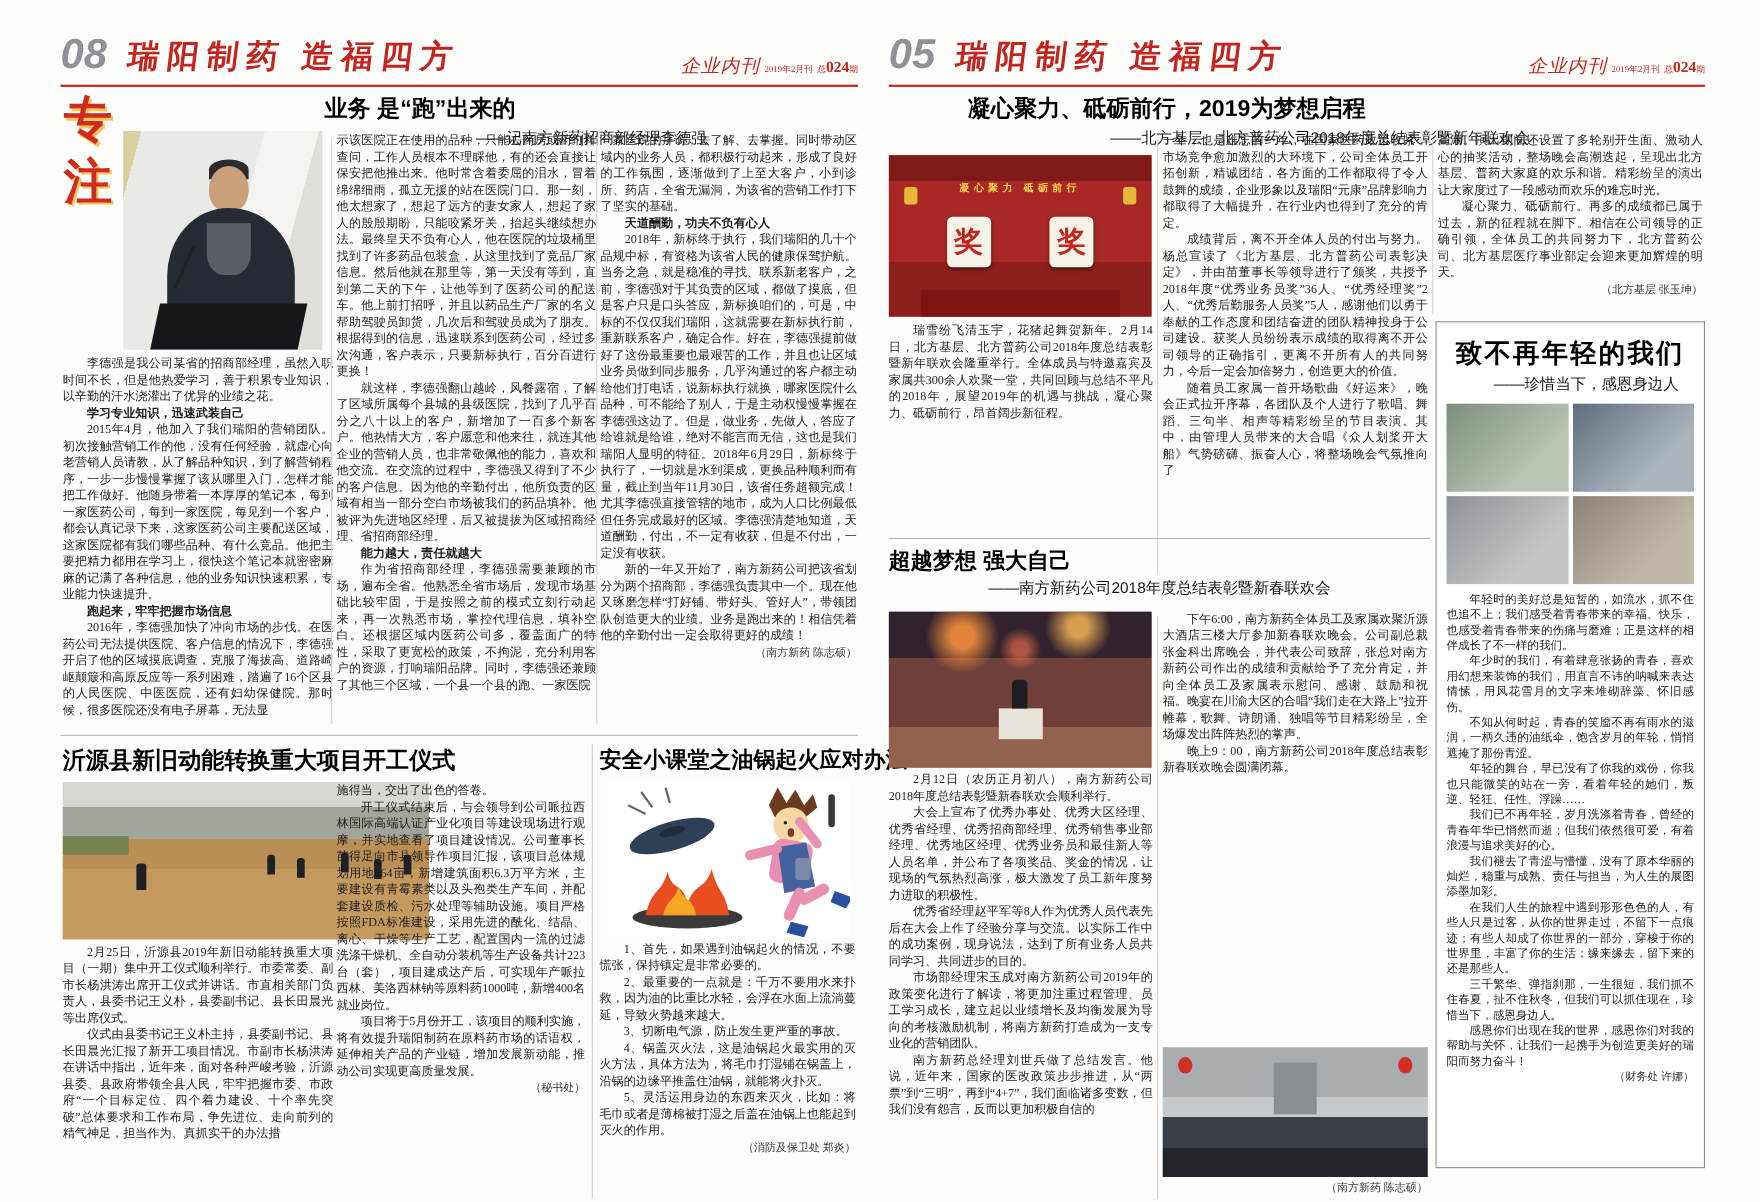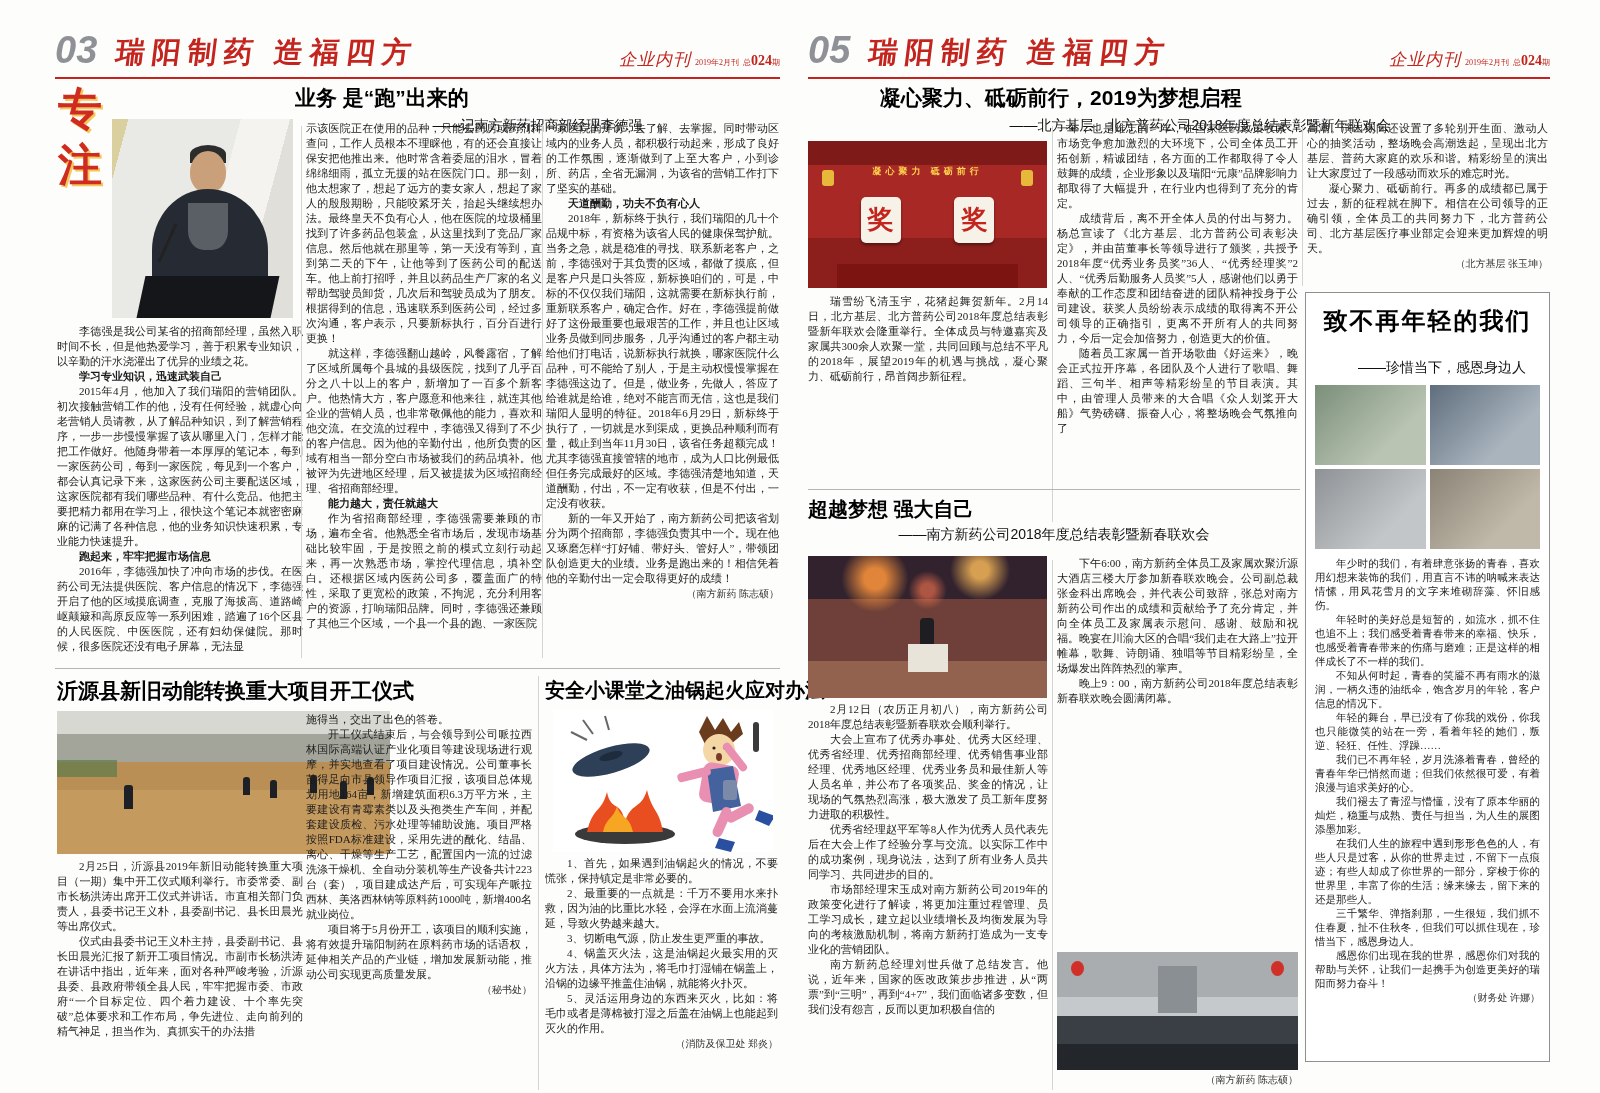--- a/index.html
+++ b/index.html
@@ -63,35 +63,35 @@
   .p4-podium{position:absolute;left:42%;top:62%;width:40px;height:28px;background:#e9e4da;}
   .photo5{background:linear-gradient(180deg,#a9adb0 0 38%,#c6c9cb 38% 54%,#3a3f46 54% 78%,#23262b 78%);}
   .p5-lant{position:absolute;top:8%;width:13px;height:15px;border-radius:50%;background:#d03028;}
   .p5-door{position:absolute;left:42%;top:12%;width:16%;height:40%;background:#8a8f93;}
   .caption{font-size:10px;text-align:right;color:#333;}
   
   .ebox{border:1px solid #8f8f8f;box-sizing:border-box;padding:12px 9px 8px 9px;background:#fff;}
   .e-title{font-family:"Liberation Sans",sans-serif;font-weight:bold;font-size:24px;text-align:center;
            color:#000;letter-spacing:2px;}
   .e-sub{font-family:"Liberation Sans",sans-serif;font-size:14px;text-align:right;padding-right:14px;
-         margin-top:22px;color:#111;}
+         margin-top:4px;color:#111;}
   .e-grid{display:grid;grid-template-columns:1fr 1fr;gap:4px;margin:8px 0 8px 0;}
   .e-ph{height:80px;}
   .e-ph1{background:linear-gradient(135deg,#7b8f7a,#b9c4b2 70%);}
   .e-ph2{background:linear-gradient(135deg,#5f6e7e,#a9b4bd 70%);}
   .e-ph3{background:linear-gradient(135deg,#8e9296,#c2c6c8 70%);}
   .e-ph4{background:linear-gradient(135deg,#8a8376,#c0b8a8 70%);}
   .e-body{font-size:10.5px;line-height:14px;height:455px;}
 </style>
 </head>
 <body>
 
 <div id="canvas">
 
-  <div class="abs pageno" style="left:55px;top:30px;">03</div>
+  <div class="abs pageno" style="left:55px;top:30px;">08</div>
   <div class="abs masthead" style="left:116px;top:32px;">瑞阳制药 造福四方</div>
   <div class="abs hdr-info" style="left:560px;top:48px;width:220px;">
     <span class="nk">企业内刊</span>
     <span class="dt">2019年2月刊</span>
     <span class="sm">总</span><span class="num">024</span><span class="sm">期</span>
   </div>
   <div class="abs redrule" style="left:55px;top:77px;width:725px;"></div>
 
   <div class="abs zhu" style="left:58px;top:82px;width:52px;">
       <span>专</span>
@@ -268,23 +268,23 @@
   <div class="abs ebox" style="left:1305px;top:292px;width:245px;height:770px;">
     <div class="e-title">致不再年轻的我们</div>
     <div class="e-sub">——珍惜当下，感恩身边人</div>
     <div class="e-grid">
       <div class="e-ph e-ph1"></div>
       <div class="e-ph e-ph2"></div>
       <div class="e-ph e-ph3"></div>
       <div class="e-ph e-ph4"></div>
     </div>
     <div class="col e-body" style="position:relative;">
+        <p class="p">年轻时的美好总是短暂的，如流水，抓不住也追不上；我们感受着青春带来的幸福、快乐，也感受着青春带来的伤痛与磨难；正是这样的相伴成长了不一样的我们。</p>
         <p class="p">年少时的我们，有着肆意张扬的青春，喜欢用幻想来装饰的我们，用直言不讳的呐喊来表达情愫，用风花雪月的文字来堆砌辞藻、怀旧感伤。</p>
-        <p class="p">年轻时的美好总是短暂的，如流水，抓不住也追不上；我们感受着青春带来的幸福、快乐，也感受着青春带来的伤痛与磨难；正是这样的相伴成长了不一样的我们。</p>
-        <p class="p">不知从何时起，青春的笑靥不再有雨水的滋润，一柄久违的油纸伞，饱含岁月的年轮，客户信息的情况下。</p>
+        <p class="p">不知从何时起，青春的笑靥不再有雨水的滋润，一柄久违的油纸伞，饱含岁月的年轮，悄悄遮掩了那份青涩。</p>
         <p class="p">年轻的舞台，早已没有了你我的戏份，你我也只能微笑的站在一旁，看着年轻的她们，叛逆、轻狂、任性、浮躁……</p>
         <p class="p">我们已不再年轻，岁月洗涤着青春，曾经的青春年华已悄然而逝；但我们依然很可爱，有着浪漫与追求美好的心。</p>
         <p class="p">我们褪去了青涩与懵懂，没有了原本华丽的灿烂，稳重与成熟、责任与担当，为人生的展图添墨加彩。</p>
         <p class="p">在我们人生的旅程中遇到形形色色的人，有些人只是过客，从你的世界走过，不留下一点痕迹；有些人却成了你世界的一部分，穿梭于你的世界里，丰富了你的生活；缘来缘去，留下来的还是那些人。</p>
         <p class="p">三千繁华、弹指刹那，一生很短，我们抓不住春夏，扯不住秋冬，但我们可以抓住现在，珍惜当下，感恩身边人。</p>
         <p class="p">感恩你们出现在我的世界，感恩你们对我的帮助与关怀，让我们一起携手为创造更美好的瑞阳而努力奋斗！</p>
         <p class="by">（财务处 许娜）</p>
       </div>
   </div>
 

